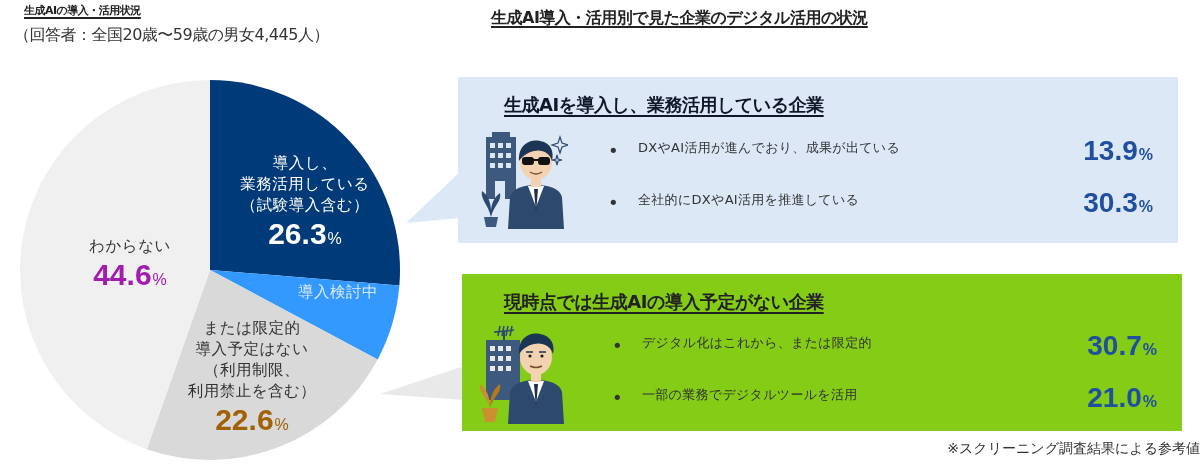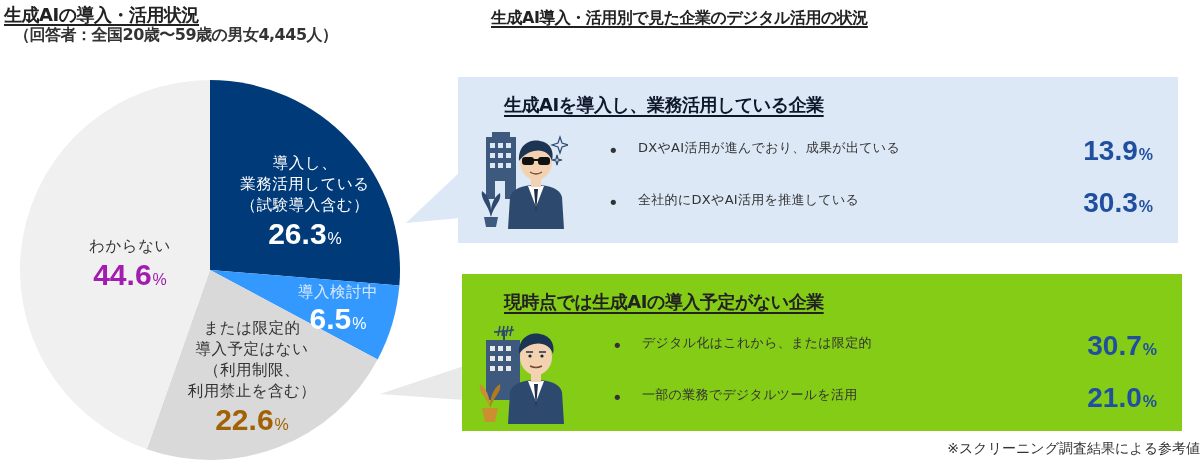--- a/index.html
+++ b/index.html
@@ -1,21 +1,21 @@
 <!DOCTYPE html>
 <html><head>
 <meta charset="utf-8">
 <style>
   html, body { margin: 0; padding: 0; background: #ffffff; }
   body { width: 1200px; height: 476px; position: relative; overflow: hidden;
          font-family: "DejaVu Sans", "Liberation Sans", sans-serif; color: #222; }
   .abs { position: absolute; }
-  .title-left { left: 4px; top: 3px; font-size: 18px; font-weight: bold; color: #222;
+  .title-left { left: 24px; top: 3px; font-size: 11px; font-weight: bold; color: #222;
                 text-decoration: underline; text-underline-offset: 3px; text-decoration-thickness: 2px; white-space: nowrap; letter-spacing: -0.5px;}
-  .subtitle-left { left: 14px; top: 25px; font-size: 16px; color: #333; white-space: nowrap; letter-spacing: -0.5px; font-weight: bold;}
+  .subtitle-left { left: 14px; top: 25px; font-size: 16px; color: #333; white-space: nowrap; letter-spacing: -0.5px;}
   .title-right { left: 491px; top: 8px; font-size: 16px; font-weight: bold; color: #222;
                  text-decoration: underline; text-underline-offset: 3px; text-decoration-thickness: 2px; white-space: nowrap; letter-spacing: -0.5px;}
   svg.pie { left: 0; top: 0; }
   .pie-label { position: absolute; text-align: center; white-space: nowrap; line-height: 21px; font-size: 15.5px; letter-spacing: 0.5px; }
   .pie-value { font-weight: bold; font-size: 30px; line-height: 36px; font-family: "Liberation Sans", "DejaVu Sans", sans-serif; letter-spacing: 0; }
   .pie-value .pct { font-size: 16px; font-weight: normal; margin-left: 1px; }
   .panel { position: absolute; }
   .panel-blue { left: 458px; top: 77px; width: 720px; height: 166px; background: #dce8f6; }
   .panel-gray { left: 462px; top: 274px; width: 720px; height: 157px; background: #84cc16; }
   .panel-title { position: absolute; left: 46px; top: 16px; font-size: 18px; font-weight: bold;
@@ -54,21 +54,20 @@
 
 <div class="pie-label" style="left:210px; top:153px; width:190px; color:#ffffff;">
   <div>導入し、</div>
   <div>業務活用している</div>
   <div>（試験導入含む）</div>
   <div class="pie-value"><span>26.3</span><span class="pct">%</span></div>
 </div>
 
 <div class="pie-label" style="left:288px; top:282px; width:100px; color:#ffffff;">
   <div style="color:#dbe9ff;">導入検討中</div>
-  <div class="pie-value" style="line-height:32px;"><span>6.5</span><span class="pct">%</span></div>
 </div>
 
 <div class="pie-label" style="left:172px; top:318px; width:160px; color:#333333;">
   <div>または限定的</div>
   <div>導入予定はない</div>
   <div>（利用制限、</div>
   <div>利用禁止を含む）</div>
   <div class="pie-value" style="color:#a16207;"><span>22.6</span><span class="pct">%</span></div>
 </div>
 

